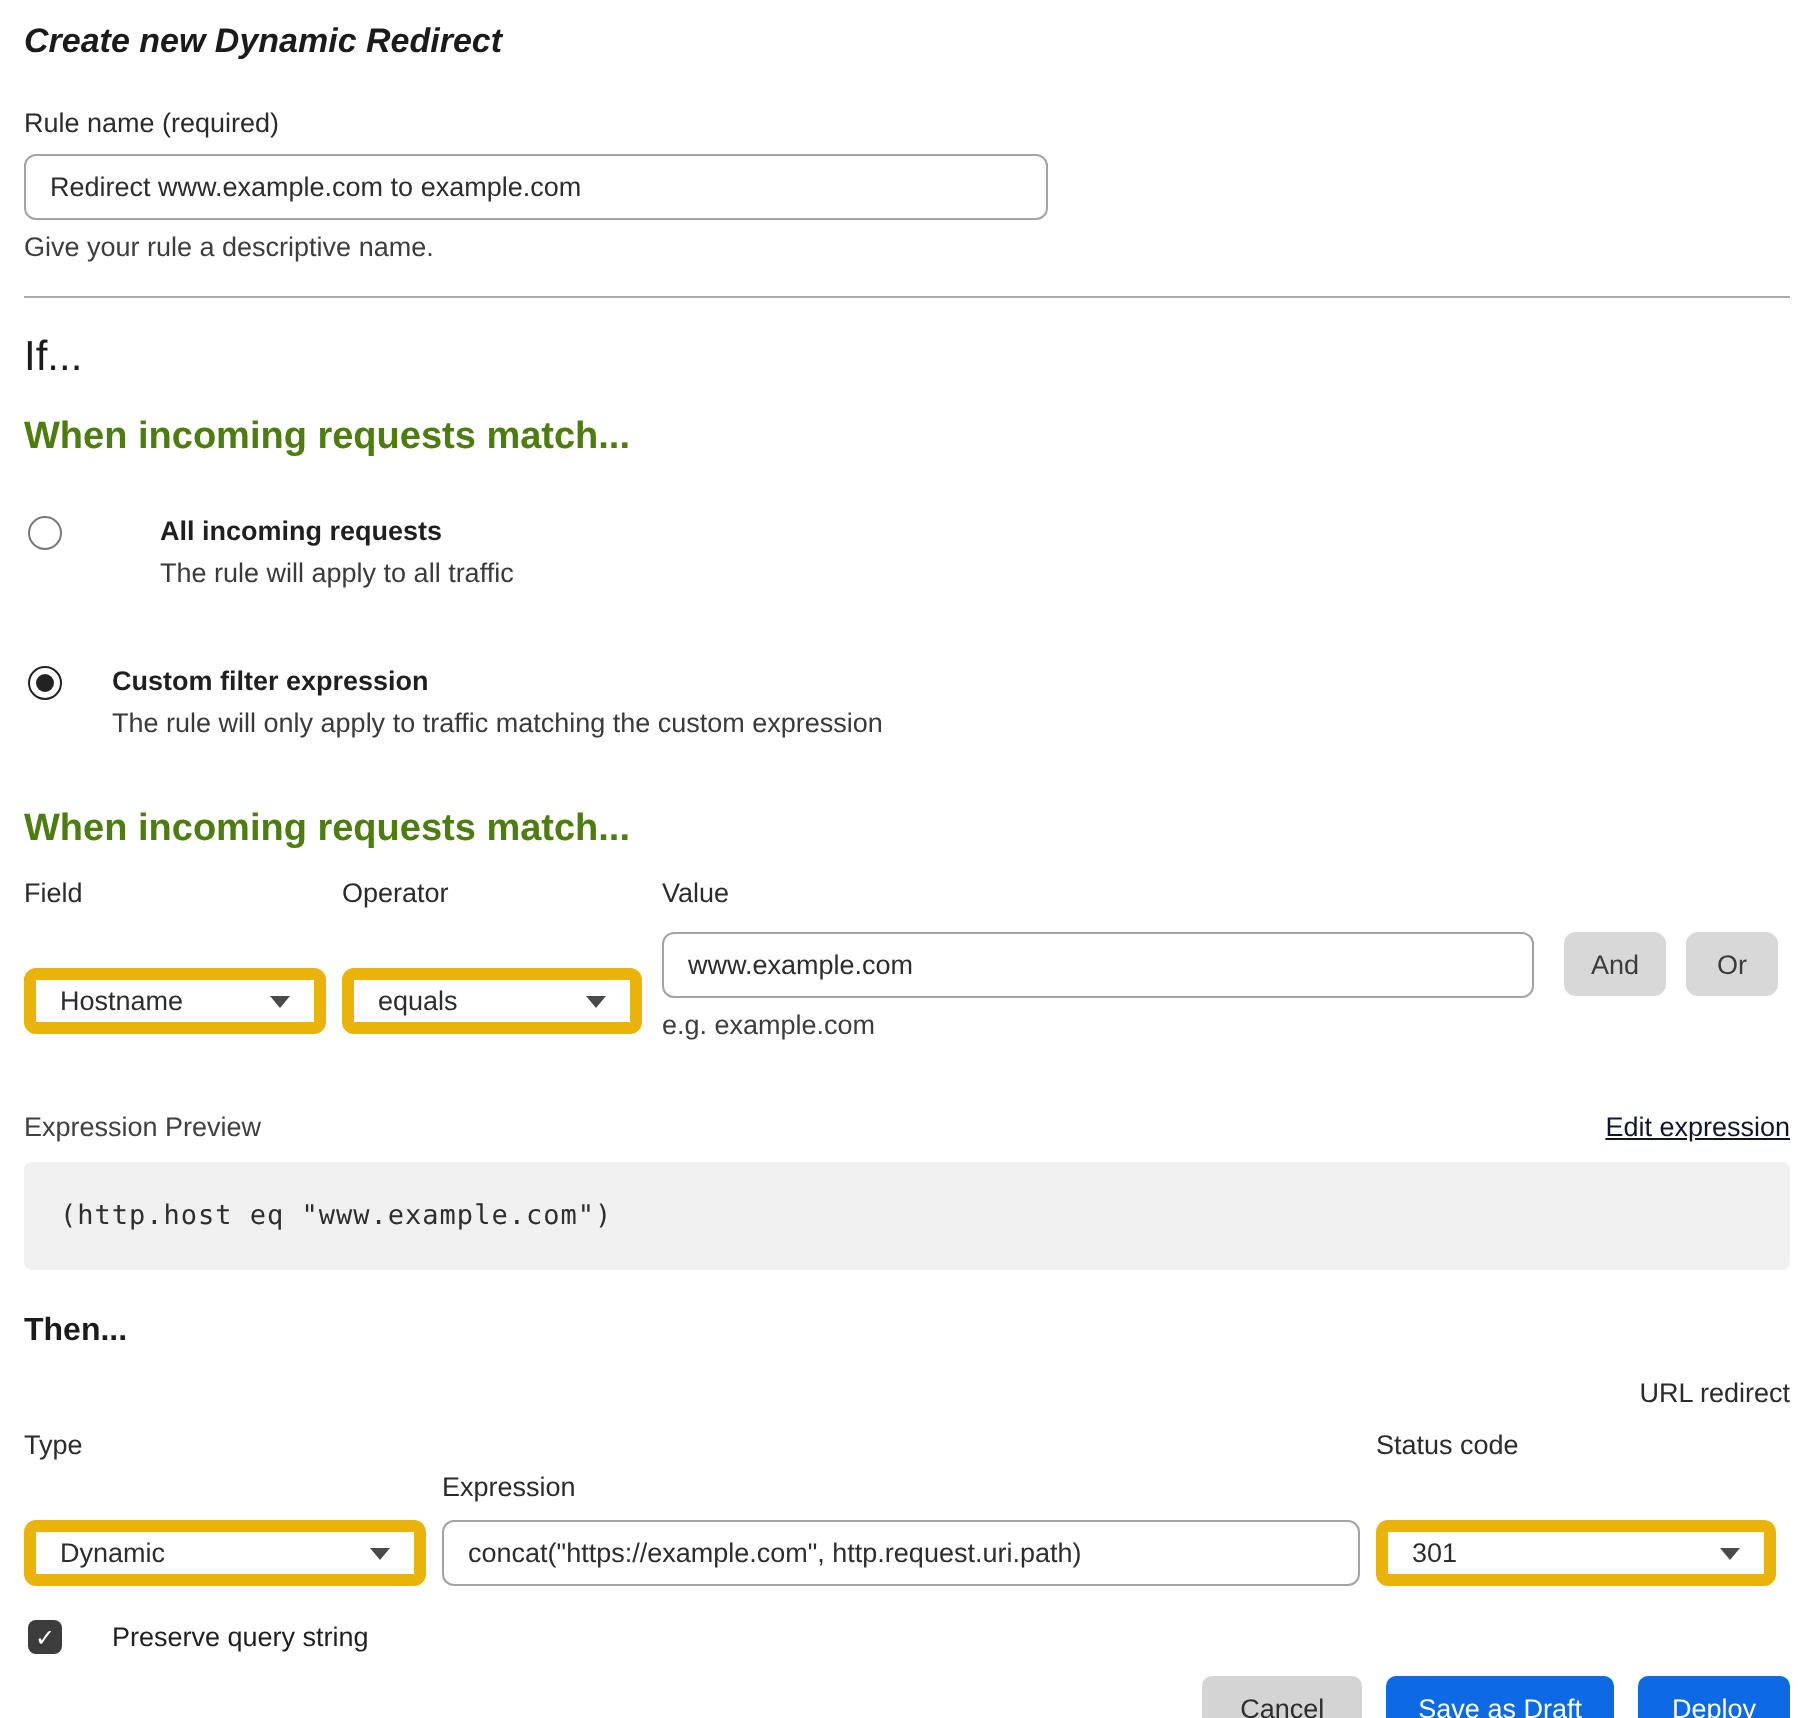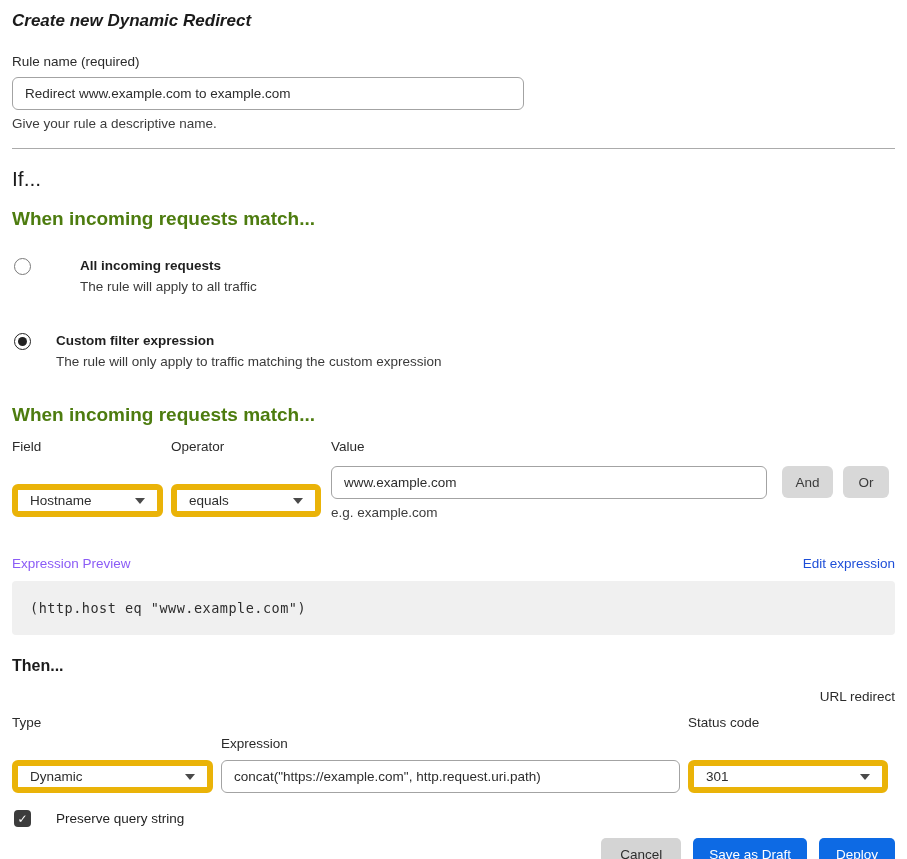--- a/index.html
+++ b/index.html
@@ -62,22 +62,22 @@
 
   .inline-btn {
     margin-top: 28px; height: 32px; border: none; border-radius: 6px;
     background: #d8d8d8; color: #3c3c3c; font-size: 13.5px;
     font-family: "Liberation Sans", "DejaVu Sans", sans-serif; cursor: pointer;
   }
   .and-btn { margin-left: 15px; width: 51px; }
   .or-btn { margin-left: 10px; width: 46px; }
 
   .preview-row { margin-top: 34px; display: flex; justify-content: space-between; align-items: baseline; }
-  .preview-label { line-height: 17px; color: #8b5cf6; }
-  .edit-link { color: #1d4ed8; cursor: pointer; line-height: 17px; }
+  .preview-label { line-height: 17px; color: #404040; }
+  .edit-link { color: #0f172a; text-decoration: underline; cursor: pointer; line-height: 17px; }
 
   .code-box {
     margin-top: 9px; height: 54px; background: #f0f0f0; border-radius: 4px;
     display: flex; align-items: center; padding: 0 18px;
   }
   .code-box code {
     font-family: "DejaVu Sans Mono", "Liberation Mono", monospace;
     font-size: 13.5px; color: #2e2e2e; letter-spacing: 0.5px;
   }
 

